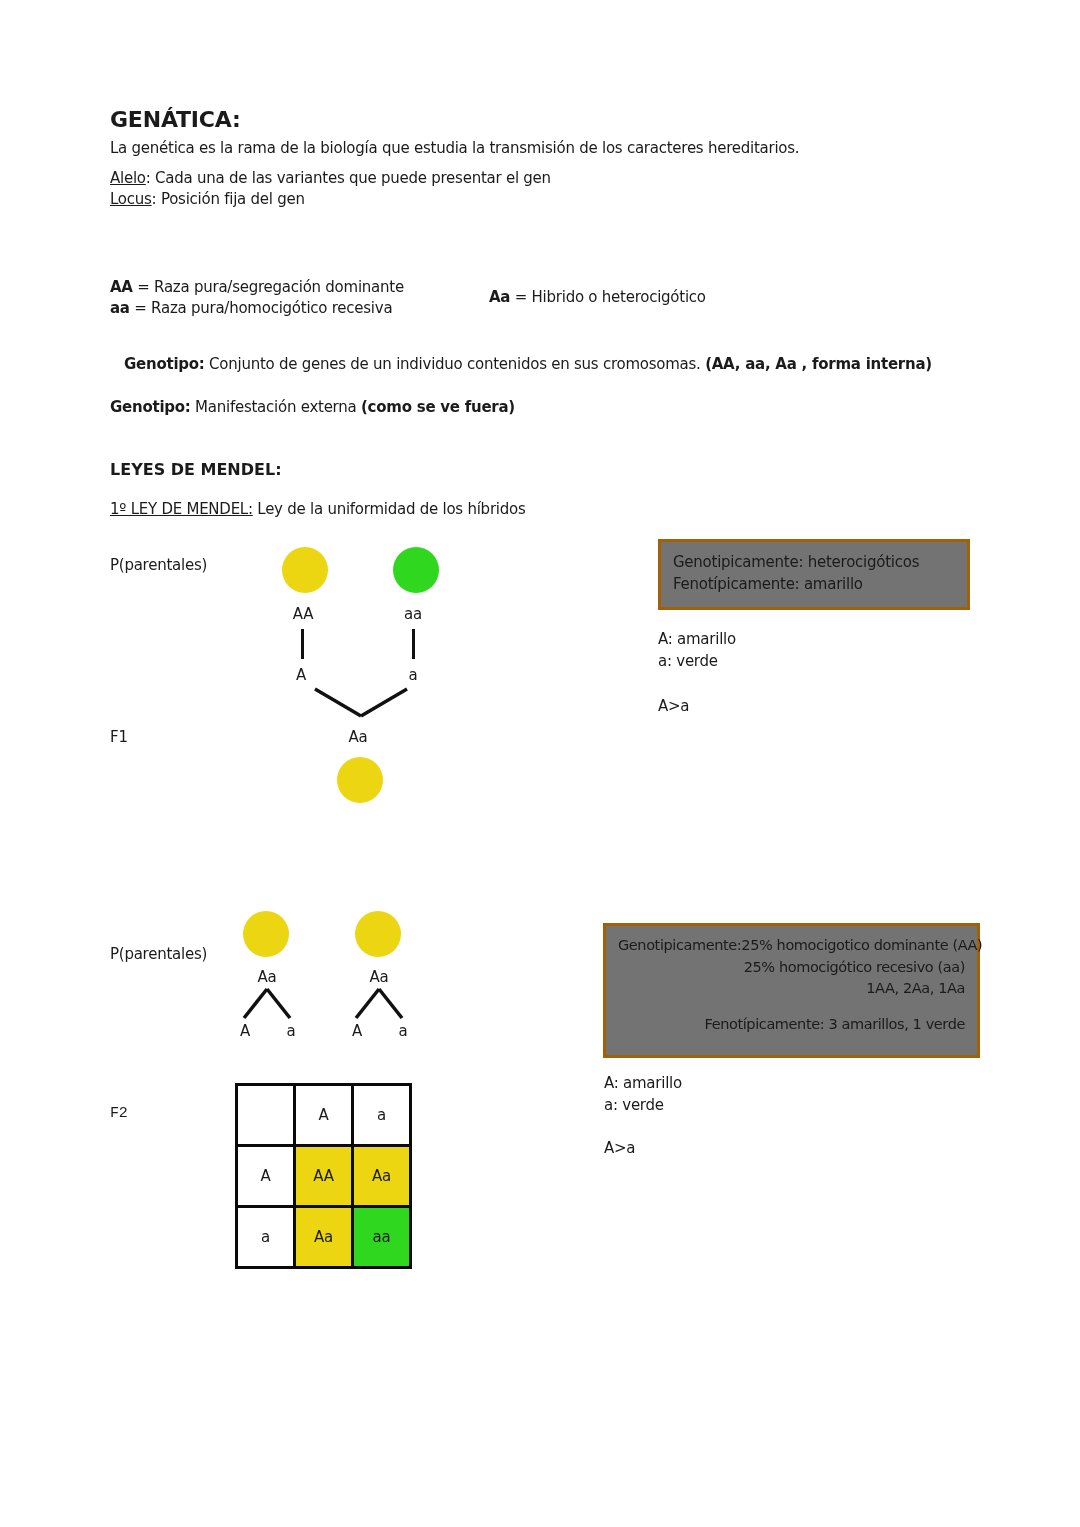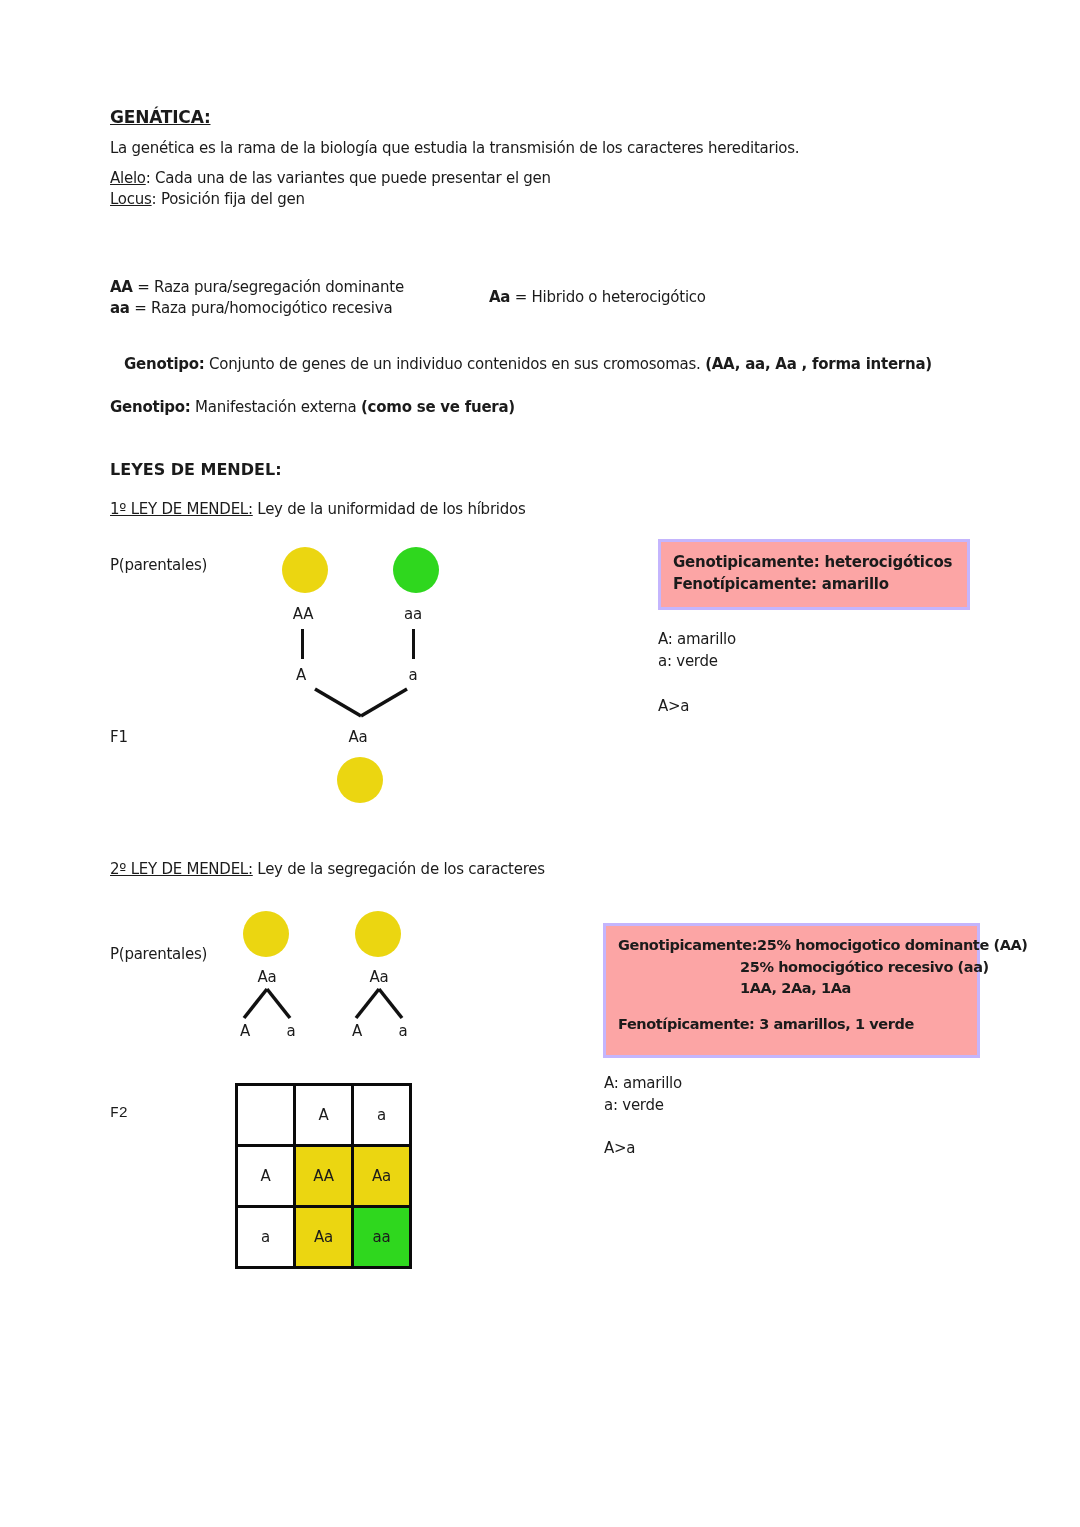--- a/index.html
+++ b/index.html
@@ -10,38 +10,37 @@
     height: 1527px;
     background: #ffffff;
     font-family: "DejaVu Sans", "Liberation Sans", sans-serif;
     color: #1b1b1b;
     font-size: 15px;
     overflow: hidden;
   }
   .abs { position: absolute; white-space: pre-wrap; }
   .b { font-weight: bold; }
   .u { text-decoration: underline; }
-  .title { font-size: 17px; font-weight: bold; letter-spacing: -0.2px; text-decoration: underline; }
+  .title { font-size: 22px; font-weight: bold; letter-spacing: -0.2px; }
   .h2 { font-size: 16px; font-weight: bold; margin-top: 7px; }
   .line { letter-spacing: -0.25px; }
   .center { transform: translateX(-50%); }
   .circle {
     position: absolute;
     width: 46px; height: 46px;
     border-radius: 50%;
   }
   .vline { position: absolute; width: 3px; background: #111; }
   .note-box {
     position: absolute;
-    border: 3px solid #c4b5fd;
+    border: 3px solid #a16207;
     padding: 9px 12px;
     line-height: 22px;
     letter-spacing: -0.25px;
-    background: #fca5a5;
-    font-weight: bold;
+    background: #737373;
   }
   .geno-grid { display: flex; }
   .geno-label { flex: 0 0 122px; white-space: nowrap; }
   .indent { padding-left: 122px; white-space: nowrap; }
   .punnett { position: absolute; border-collapse: collapse; table-layout: fixed; }
   .punnett td {
     width: 58px; height: 61px;
     border: 3px solid #0a0a0a;
     text-align: center;
     vertical-align: middle;
@@ -105,21 +104,20 @@
 
   <div class="note-box" style="left:658px; top:539px; width:312px; height:71px;">
     <div>Genotipicamente: heterocigóticos</div>
     <div>Fenotípicamente: amarillo</div>
   </div>
 
   <div class="abs line" style="left:658px; top:630px;">A: amarillo</div>
   <div class="abs line" style="left:658px; top:652px;">a: verde</div>
   <div class="abs line" style="left:658px; top:697px;">A&gt;a</div>
 
-  <div class="abs line" style="left:110px; top:860px;"><span class="u">2º LEY DE MENDEL:</span><span> Ley de la segregación de los caracteres</span></div>
 
   <div class="abs line" style="left:110px; top:945px;">P(parentales)</div>
 
   <div class="circle" style="left: 243px; top: 911px; background: rgb(235, 214, 17);"></div>
   <div class="circle" style="left: 355px; top: 911px; background: rgb(235, 214, 17);"></div>
 
   <div class="abs line center" style="left:267px; top:968px;">Aa</div>
   <div class="abs line center" style="left:379px; top:968px;">Aa</div>
 
   <svg class="stroke-shape" style="left:238px; top:984px;" width="60" height="38">
@@ -151,21 +149,21 @@
       <td style="background: rgb(235, 214, 17);">Aa</td>
     </tr>
     <tr>
       <td>a</td>
       <td style="background: rgb(235, 214, 17);">Aa</td>
       <td style="background: rgb(47, 215, 30);">aa</td>
     </tr>
   </tbody>
     </table>
 
-  <div class="note-box" style="left:603px; top:923px; width:377px; height:135px; line-height:21.5px; font-size:14.5px; letter-spacing:-0.4px;">
+  <div class="note-box" style="left:603px; top:923px; width:377px; height:135px; line-height:21.5px; font-size:14.5px; letter-spacing:-0.4px;text-align:right;">
     <div class="geno-grid">
       <span class="geno-label">Genotipicamente:</span>
       <span style="white-space:nowrap;">25% homocigotico dominante (AA)</span>
     </div>
     <div class="indent">25% homocigótico recesivo (aa)</div>
     <div class="indent">1AA, 2Aa, 1Aa</div>
     <div style="height:14px;"></div>
     <div>Fenotípicamente: 3 amarillos, 1 verde</div>
   </div>
 

